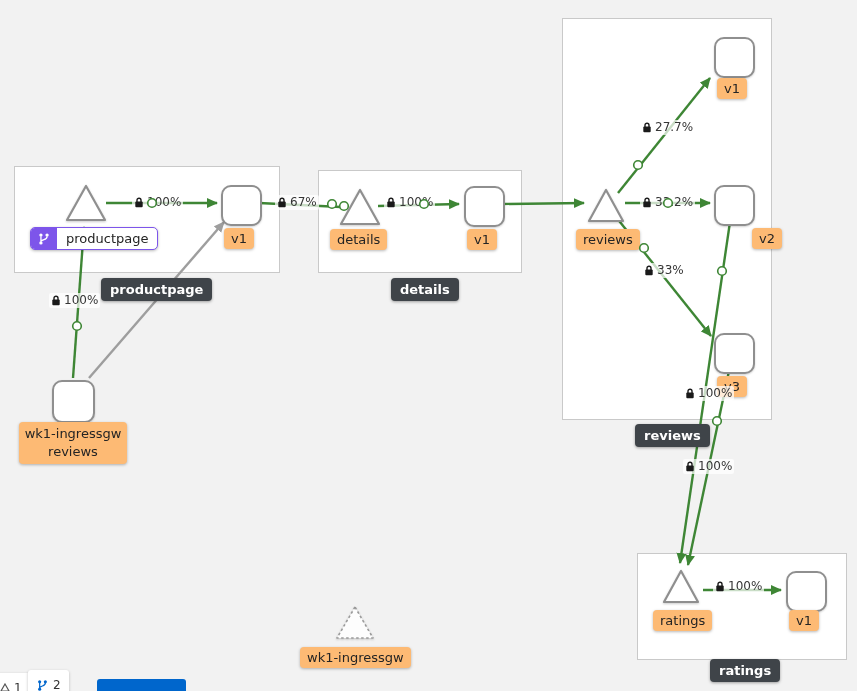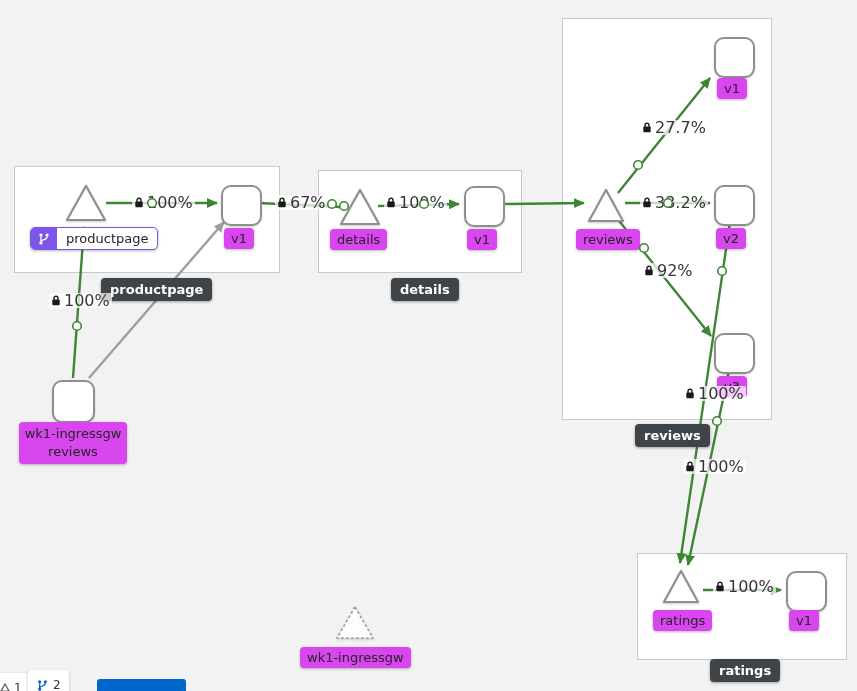--- a/index.html
+++ b/index.html
@@ -23,40 +23,40 @@
   .edges-layer{position:absolute;left:0;top:0;z-index:2;}
   .dots-layer{position:absolute;left:0;top:0;z-index:4;pointer-events:none;}
   
   .sq-node{
     position:absolute;z-index:3;width:37px;height:37px;background:#fff;
     border:2px solid #8f8f8f;border-radius:10px;
     box-shadow:0 1px 2px rgba(0,0,0,.18);
   }
   .tri-node{position:absolute;z-index:3;filter:drop-shadow(0 1px 1px rgba(0,0,0,.2));}
   .name-chip{
-    position:absolute;z-index:3;background:#d946ef;border-radius:4px;
+    position:absolute;z-index:3;background:#fdba74;border-radius:4px;
     padding:3px 7px;font-size:13px;color:#242424;white-space:nowrap;
     box-shadow:0 1px 3px rgba(0,0,0,.28);
   }
   .gw-chip{width:108px;text-align:center;line-height:18px;padding:3px 0;}
   .app-chip{
     position:absolute;z-index:3;display:inline-flex;align-items:stretch;
     border:1.5px solid #7d55ea;border-radius:5px;background:#fff;
     box-shadow:0 1px 3px rgba(0,0,0,.28);overflow:hidden;
   }
   .app-badge{
     background:#7d55ea;color:#fff;display:flex;align-items:center;
     justify-content:center;width:26px;
   }
   .app-chip-text{padding:3px 9px;font-size:13px;color:#242424;white-space:nowrap;}
   
   .edge-label{
     position:absolute;z-index:3;display:inline-flex;align-items:center;gap:3px;
     background:rgba(255,255,255,.72);border-radius:2px;padding:0 2px;
-    font-size:16px;color:#363636;line-height:15px;white-space:nowrap;
+    font-size:12px;color:#363636;line-height:15px;white-space:nowrap;
   }
   .lock-icon{flex:0 0 auto;}
   
   .footer-chip{
     position:absolute;z-index:5;background:#fff;border-radius:3px;
     box-shadow:0 1px 3px rgba(0,0,0,.25);display:inline-flex;gap:4px;
     align-items:center;padding:4px 8px;font-size:12px;color:#333;height:22px;
   }
   .legend-btn{
     position:absolute;z-index:5;background:#0066cc;color:#fff;border:none;
@@ -130,21 +130,21 @@
       <path d="M4.5 5v6 M11.5 5c0 4-4.5 3-7 5.5" fill="none" stroke="#fff" stroke-width="1.5"></path>
     </svg>
   </span>
   <span class="app-chip-text">productpage</span>
 </div>
 <div class="name-chip" style="left:224px;top:228px">v1</div>
 <div class="name-chip" style="left:330px;top:229px">details</div>
 <div class="name-chip" style="left:467px;top:229px">v1</div>
 <div class="name-chip" style="left:576px;top:229px">reviews</div>
 <div class="name-chip" style="left:717px;top:78px">v1</div>
-<div class="name-chip" style="left:716px;top:228px">v2</div>
+<div class="name-chip" style="left:752px;top:228px">v2</div>
 <div class="name-chip" style="left:717px;top:376px">v3</div>
 <div class="name-chip" style="left:653px;top:610px">ratings</div>
 <div class="name-chip" style="left:789px;top:610px">v1</div>
 <div class="name-chip gw-chip" style="left:19px;top:422px">
   <div>wk1-ingressgw</div>
   <div>reviews</div>
 </div>
 <div class="name-chip" style="left:300px;top:647px">wk1-ingressgw</div>
 
 <div class="group-chip" style="left:101px;top:278px">productpage</div>
@@ -192,21 +192,21 @@
       <path d="M3 5V3.2a2 2 0 0 1 4 0V5" fill="none" stroke="#1a1a1a" stroke-width="1.4"></path>
       <rect x="1.3" y="4.6" width="7.4" height="5.6" rx="1" fill="#1a1a1a"></rect>
     </svg>
   <span>33.2%</span>
 </div>
 <div class="edge-label" style="left:642px;top:263px">
   <svg class="lock-icon" width="10" height="11" viewBox="0 0 10 11">
       <path d="M3 5V3.2a2 2 0 0 1 4 0V5" fill="none" stroke="#1a1a1a" stroke-width="1.4"></path>
       <rect x="1.3" y="4.6" width="7.4" height="5.6" rx="1" fill="#1a1a1a"></rect>
     </svg>
-  <span>92%</span>
+  <span>33%</span>
 </div>
 <div class="edge-label" style="left:683px;top:386px">
   <svg class="lock-icon" width="10" height="11" viewBox="0 0 10 11">
       <path d="M3 5V3.2a2 2 0 0 1 4 0V5" fill="none" stroke="#1a1a1a" stroke-width="1.4"></path>
       <rect x="1.3" y="4.6" width="7.4" height="5.6" rx="1" fill="#1a1a1a"></rect>
     </svg>
   <span>100%</span>
 </div>
 <div class="edge-label" style="left:683px;top:459px">
   <svg class="lock-icon" width="10" height="11" viewBox="0 0 10 11">

